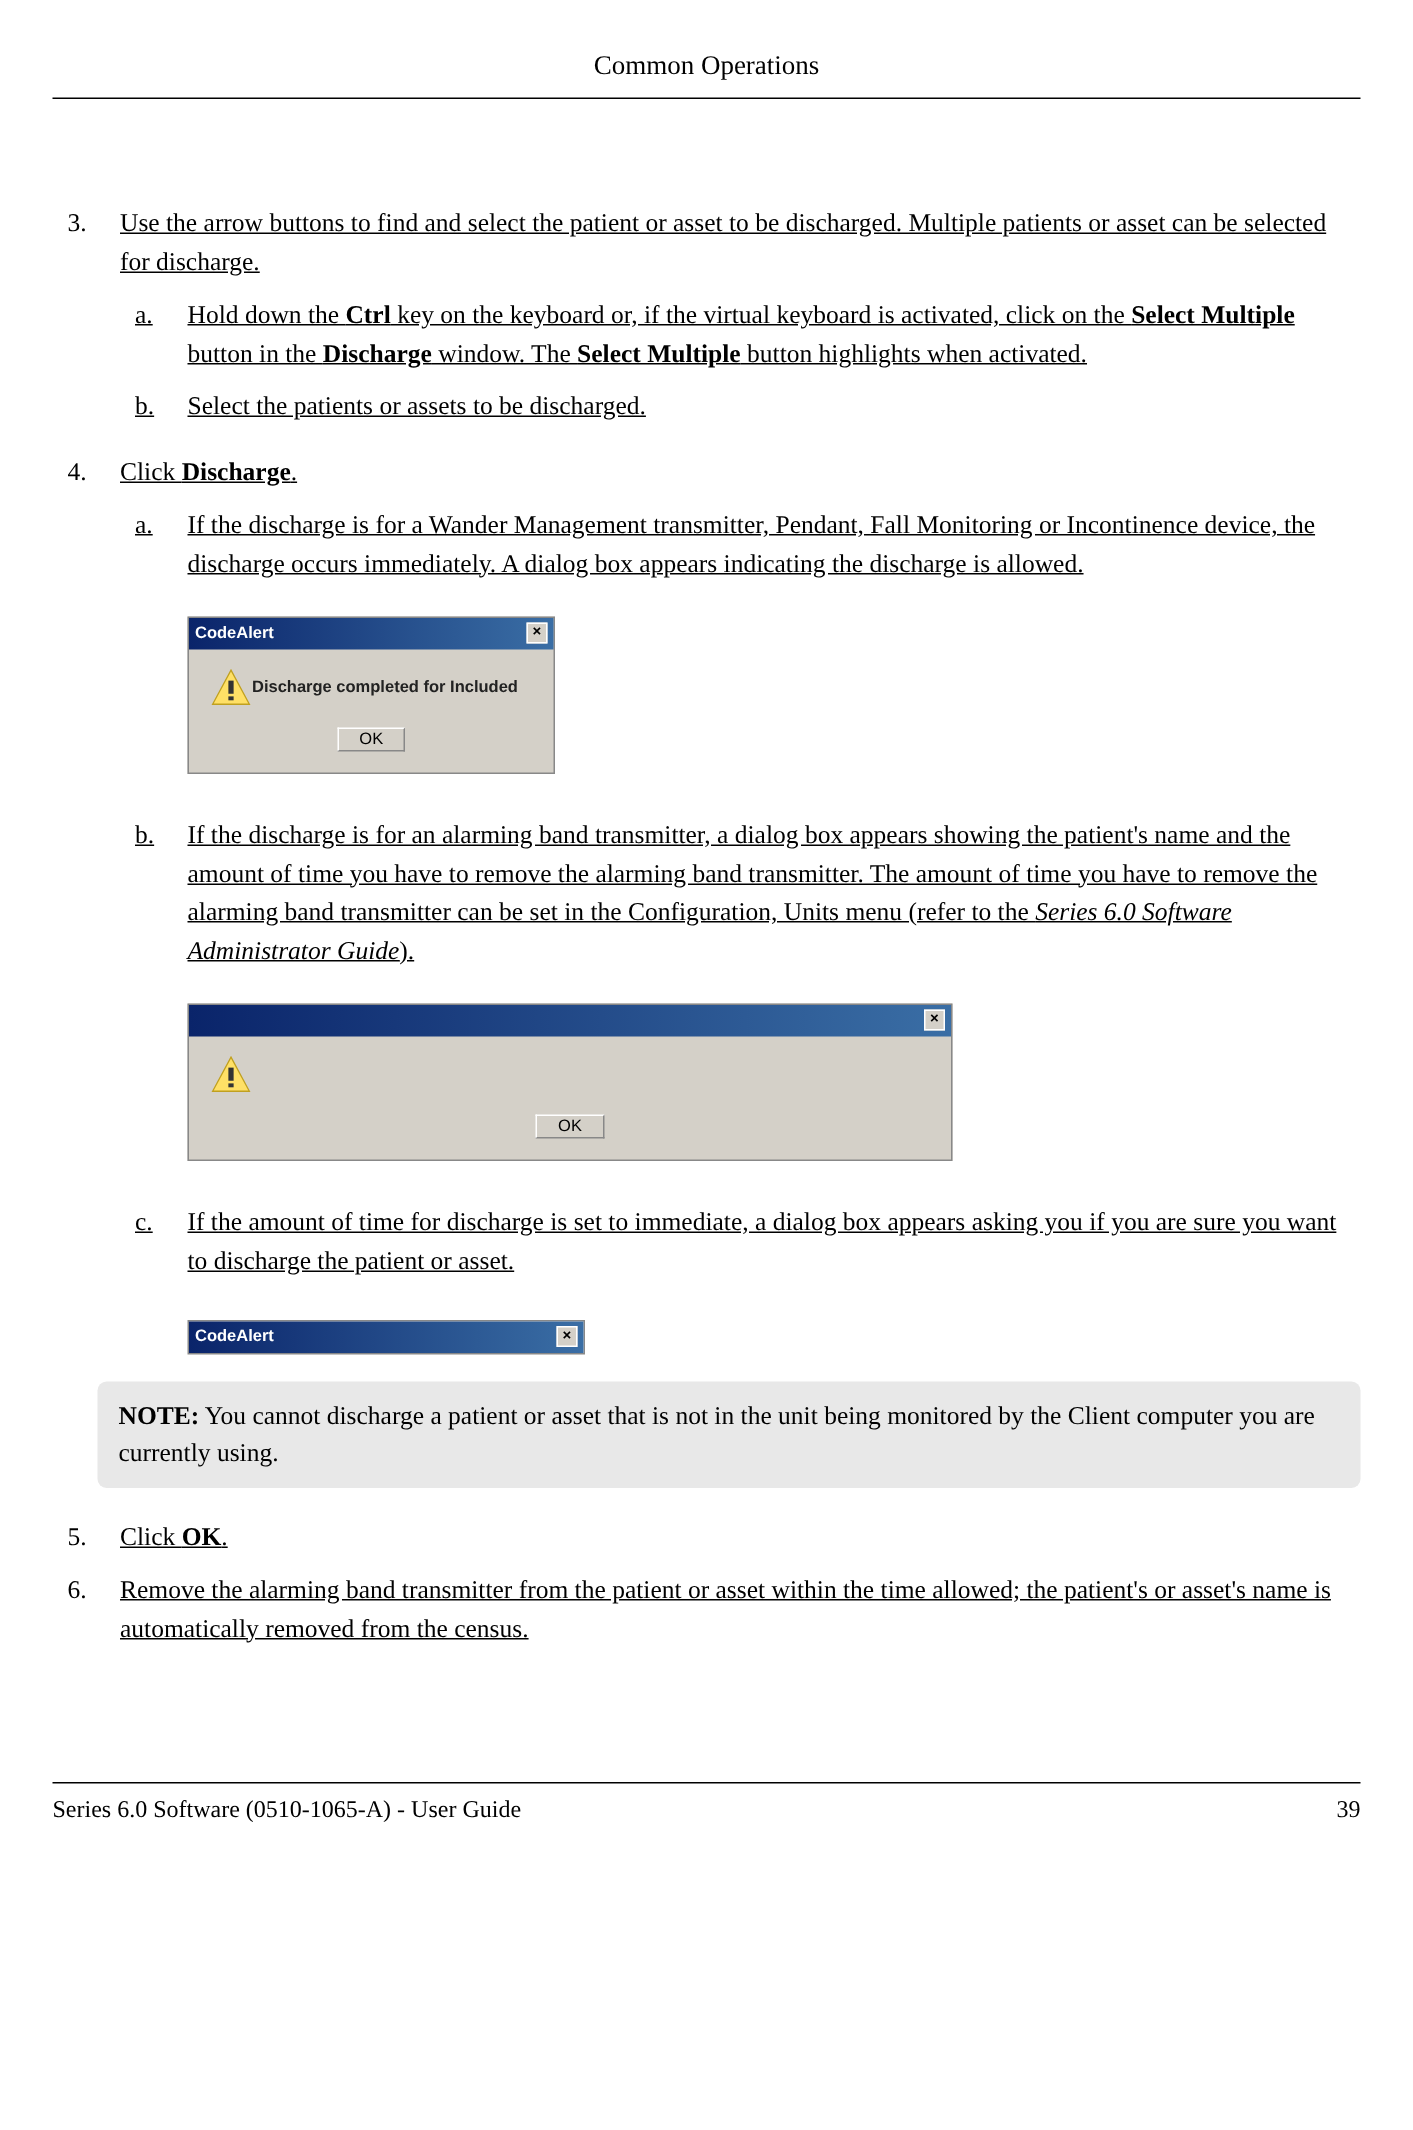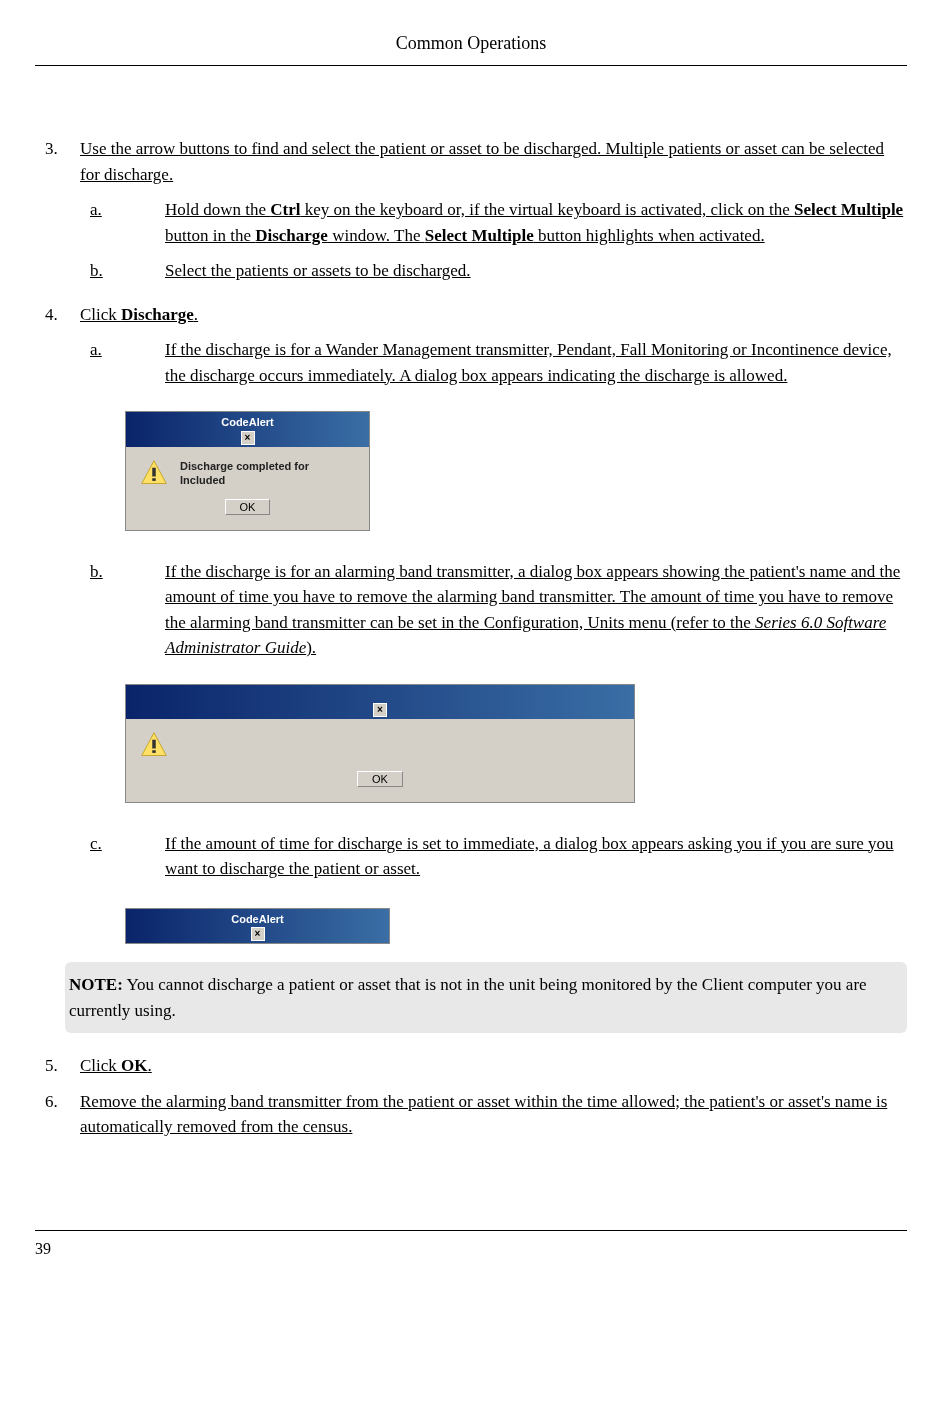--- a/index.html
+++ b/index.html
@@ -46,21 +46,20 @@
       margin-top: 10px;
       margin-bottom: 8px;
     }
     .sub-num {
       width: 45px;
       padding-left: 10px;
       flex-shrink: 0;
     }
     .sub-txt {
       flex: 1;
-      margin-left: 40px;
     }
     .bold { font-weight: bold; }
     .italic { font-style: italic; }
     .dialog-image {
       margin: 15px 0 18px 90px;
     }
     .dialog-box {
       border: 1px solid #888;
       background: #d4d0c8;
       display: inline-block;
@@ -69,38 +68,36 @@
     }
     .dialog-title {
       background: linear-gradient(to right, #0a246a, #3a6ea5);
       color: #fff;
       padding: 2px 4px;
       font-weight: bold;
       display: flex;
       justify-content: space-between;
       align-items: center;
       font-size: 11px;
-      flex-direction: column;
     }
     .dialog-close {
       background: #d4d0c8;
       color: #000;
       border: 1px solid #fff;
       width: 14px;
       height: 14px;
       text-align: center;
       line-height: 12px;
       font-size: 10px;
       cursor: pointer;
     }
     .dialog-body {
       padding: 12px 14px;
       display: flex;
       align-items: center;
-      gap: 12px;
     }
     .warn-icon {
       width: 28px;
       height: 28px;
       flex-shrink: 0;
     }
     .dialog-text {
       color: #222;
       font-weight: bold;
       font-size: 11px;
@@ -117,21 +114,21 @@
       background: #d4d0c8;
       border: 1px solid #888;
       border-top-color: #fff;
       border-left-color: #fff;
       margin: 0 3px;
       cursor: pointer;
     }
     .note-box {
       background: #e8e8e8;
       border-radius: 6px;
-      padding: 10px 4px;
+      padding: 10px 14px;
       margin: 15px 0 20px 30px;
       font-size: 17px;
     }
     .note-label {
       font-weight: bold;
       font-variant: small-caps;
     }
     .footer-hr {
       border: none;
       border-top: 1px solid #000;
@@ -268,14 +265,15 @@
 
   <div class="list-item">
     <div class="num-col">6.</div>
     <div class="txt-col">Remove the alarming band transmitter from the patient or asset within the time allowed; the patient's or asset's name is automatically removed from the census.</div>
   </div>
 
 </div>
 
 <hr class="footer-hr">
 <div class="footer">
+  <span>Series 6.0 Software (0510-1065-A) - User Guide</span>
   <span>39</span>
 </div>
 
 </body></html>

